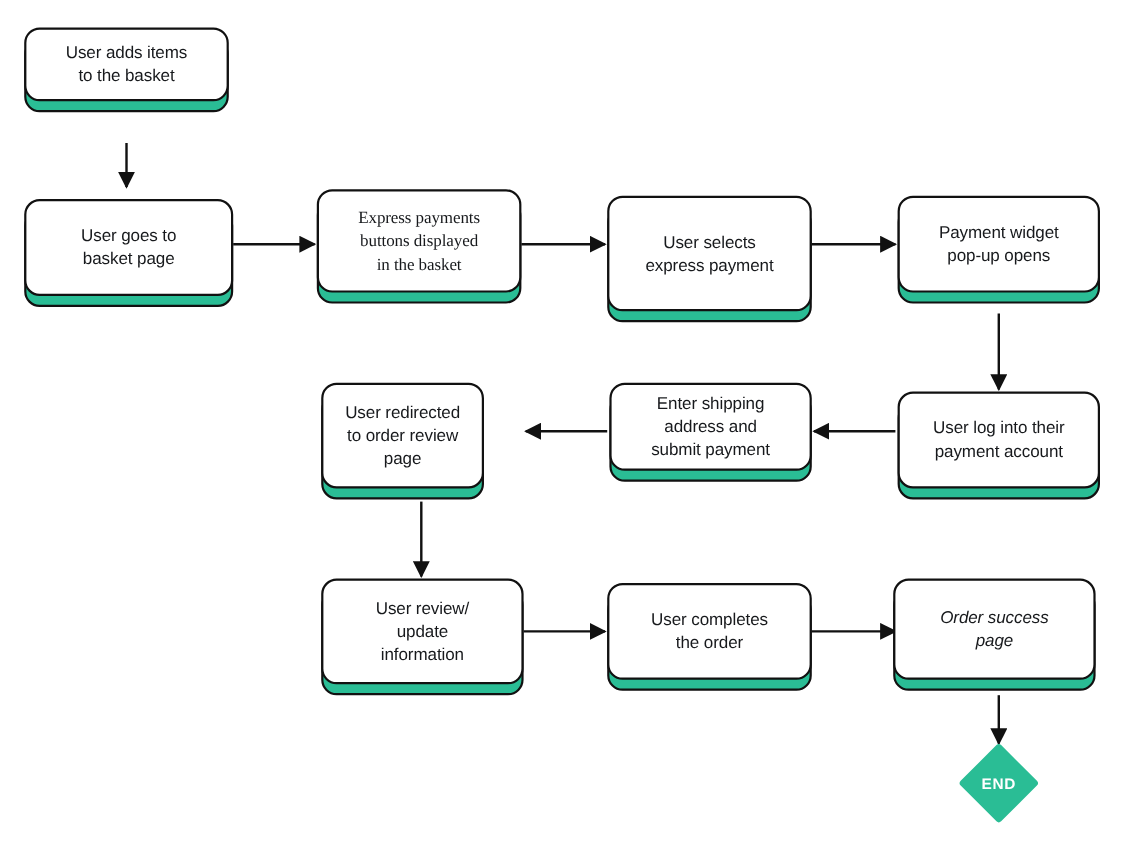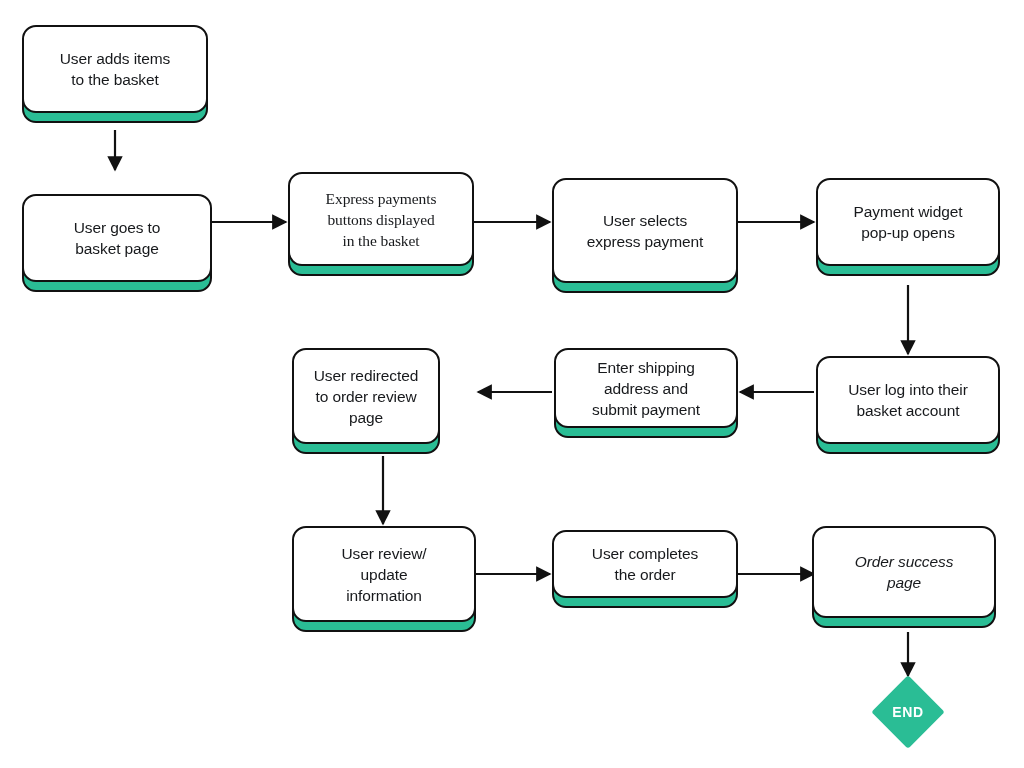--- a/index.html
+++ b/index.html
@@ -129,29 +129,29 @@
       <path d="M 383 456 L 383 524"></path>
 
       <path d="M 476 574 L 550 574"></path>
 
       <path d="M 738 574 L 814 574"></path>
 
       <path d="M 908 632 L 908 676"></path>
     </g>
   </svg>
 
-  <div class="node" style="left:22px; top:25px; width:186px; height:88px;">
+  <div class="node" style="left:22px; top:25px; width:186px; height:67px;">
     <div class="shadow"></div>
     <div class="face">
       <span class="label">User adds items
 to the basket</span>
     </div>
   </div>
 
-  <div class="node" style="left:22px; top:194px; width:190px; height:88px;">
+  <div class="node" style="left:22px; top:181px; width:190px; height:88px;">
     <div class="shadow"></div>
     <div class="face">
       <span class="label">User goes to
 basket page</span>
     </div>
   </div>
 
   <div class="node" style="left:288px; top:172px; width:186px; height:94px;font-family:Liberation Serif, serif;">
     <div class="shadow"></div>
     <div class="face">
@@ -174,21 +174,21 @@
     <div class="face">
       <span class="label">Payment widget
 pop-up opens</span>
     </div>
   </div>
 
   <div class="node" style="left:816px; top:356px; width:184px; height:88px;">
     <div class="shadow"></div>
     <div class="face">
       <span class="label">User log into their
-basket account</span>
+payment account</span>
     </div>
   </div>
 
   <div class="node" style="left:554px; top:348px; width:184px; height:80px;">
     <div class="shadow"></div>
     <div class="face">
       <span class="label">Enter shipping
 address and
 submit payment</span>
     </div>
@@ -205,21 +205,21 @@
 
   <div class="node" style="left:292px; top:526px; width:184px; height:96px;padding-left:28px;">
     <div class="shadow"></div>
     <div class="face">
       <span class="label">User review/
 update
 information</span>
     </div>
   </div>
 
-  <div class="node" style="left:552px; top:530px; width:186px; height:68px;">
+  <div class="node" style="left:552px; top:530px; width:186px; height:88px;">
     <div class="shadow"></div>
     <div class="face">
       <span class="label">User completes
 the order</span>
     </div>
   </div>
 
   <div class="node" style="left:812px; top:526px; width:184px; height:92px;font-style:italic;">
     <div class="shadow"></div>
     <div class="face">

